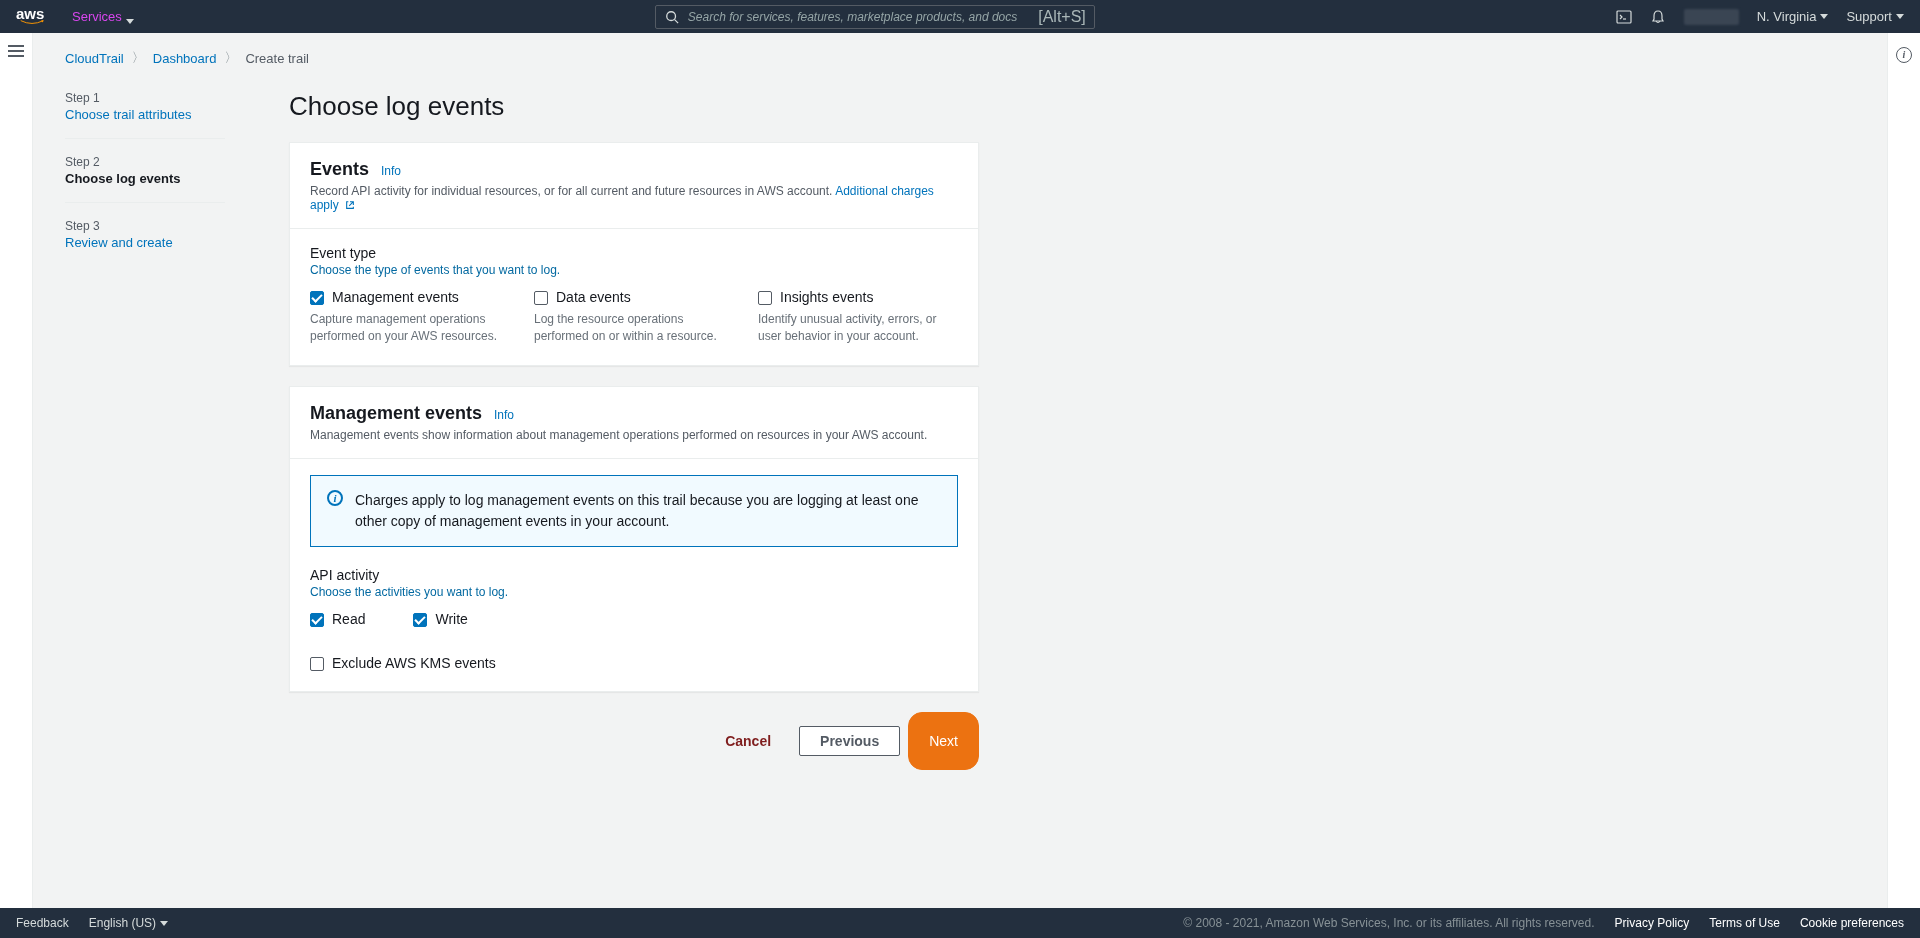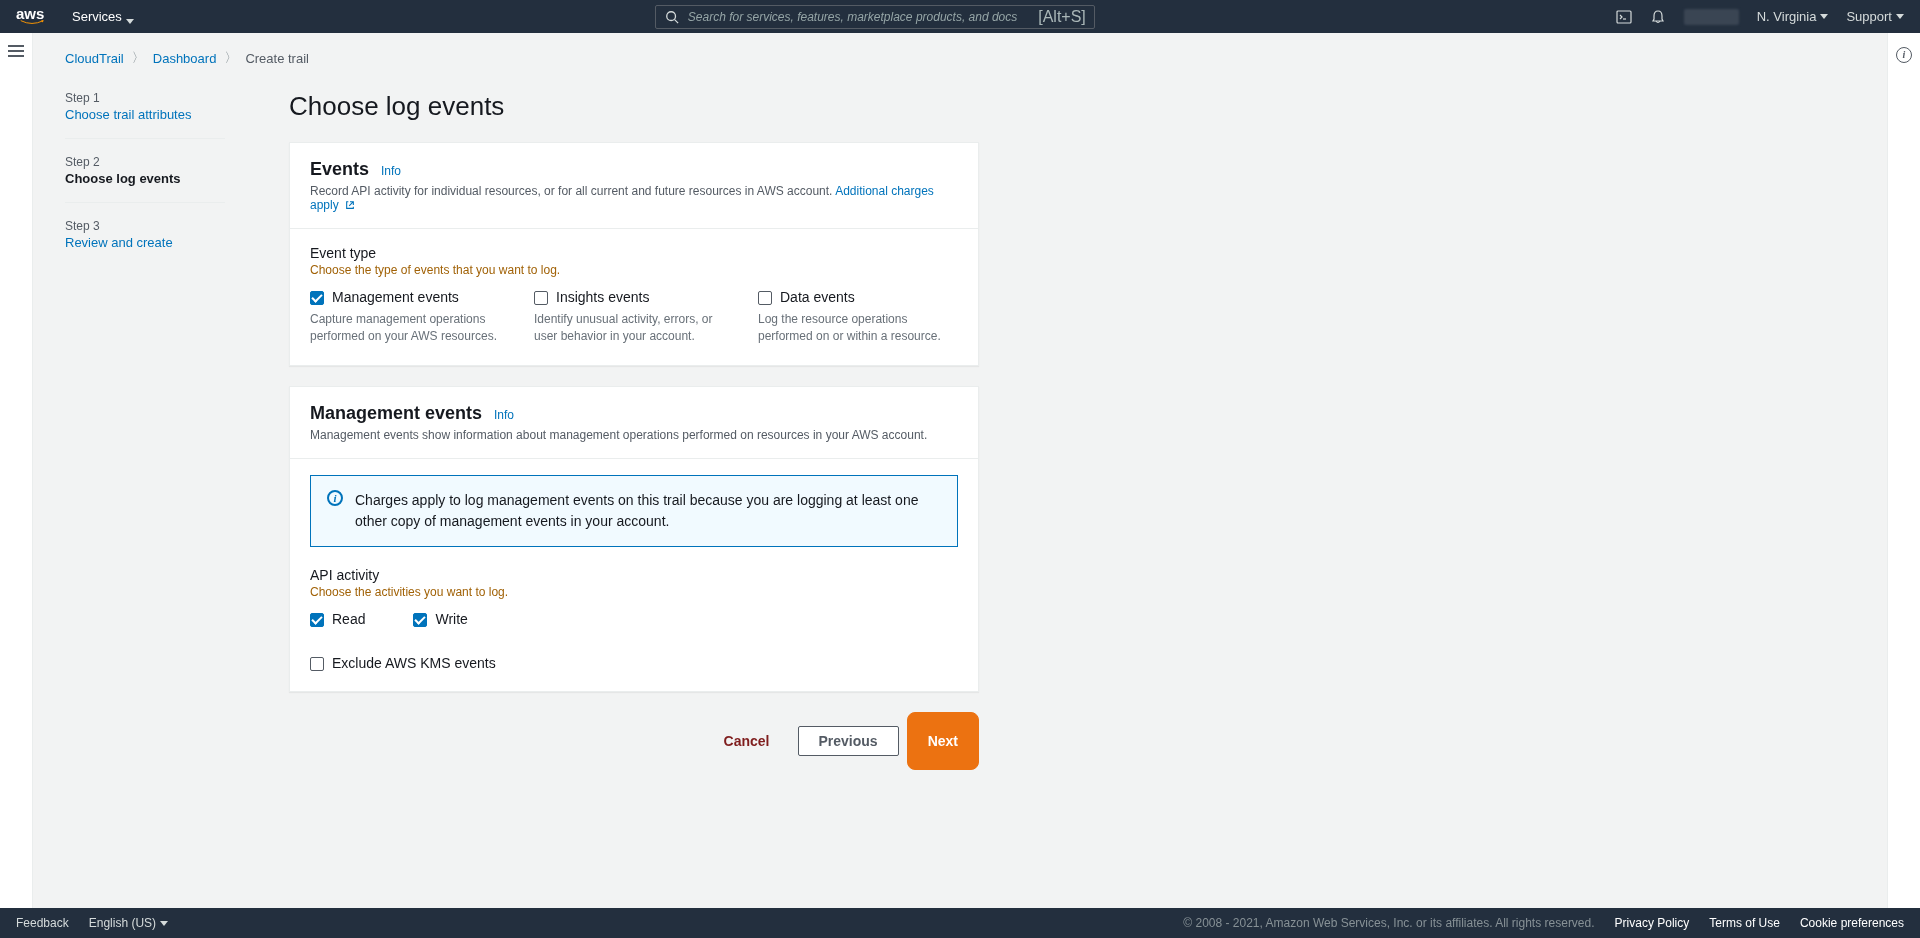--- a/index.html
+++ b/index.html
@@ -4,21 +4,21 @@
   <style>
     * { margin: 0; padding: 0; box-sizing: border-box; font-family: "Amazon Ember", "Helvetica Neue", Arial, sans-serif; }
     body { background: #f2f3f3; color: #16191f; font-size: 14px; }
 
     
     .top-nav { background: #232f3e; height: 33px; display: flex; align-items: center; padding: 0 16px; justify-content: space-between; }
     .top-nav-left { display: flex; align-items: center; gap: 24px; }
     .aws-logo { color: #fff; font-weight: bold; font-size: 15px; display: flex; flex-direction: column; line-height: 0.8; }
     .aws-logo-text { color: #fff; }
     .aws-logo-swoosh { height: 5px; width: 32px; }
-    .services-btn { color: #ffffff; font-size: 13px; display: flex; align-items: flex-end; gap: 4px; cursor: pointer; }
+    .services-btn { color: #d946ef; font-size: 13px; display: flex; align-items: flex-end; gap: 4px; cursor: pointer; }
     .search-wrap { flex: 0 0 auto; }
     .search-box { width: 440px; height: 24px; border: 1px solid #545b64; background: transparent; border-radius: 2px; display: flex; align-items: center; padding: 0 8px; gap: 8px; }
     .search-box input { flex: 1; background: transparent; border: none; color: #d5dbdb; font-size: 12px; font-style: italic; outline: none; }
     .search-box input::placeholder { color: #95a5a6; font-style: italic; }
     .search-shortcut { color: #aab7b8; font-size: 16px; }
     .top-nav-right { display: flex; align-items: center; gap: 18px; color: #d5dbdb; font-size: 13px; }
     .top-nav-right .item { display: flex; align-items: center; gap: 4px; cursor: pointer; }
     .top-nav-icon { width: 16px; height: 16px; display: inline-flex; align-items: center; justify-content: center; }
     .account-blur { width: 55px; height: 16px; background: #3a4553; border-radius: 2px; filter: blur(1px); }
     .caret-down { width: 0; height: 0; border-left: 4px solid transparent; border-right: 4px solid transparent; border-top: 5px solid #d5dbdb; }
@@ -53,21 +53,21 @@
     .panel { background: #fff; border: 1px solid #eaeded; box-shadow: 0 1px 1px rgba(0,0,0,0.05); margin-bottom: 20px; }
     .panel-header { padding: 16px 20px; border-bottom: 1px solid #eaeded; }
     .panel-header h2 { font-size: 18px; font-weight: 700; display: inline; }
     .info-link { color: #0073bb; font-size: 12px; margin-left: 8px; cursor: pointer; font-weight: normal; }
     .panel-header .desc { font-size: 12px; color: #545b64; margin-top: 4px; }
     .panel-header .desc a { color: #0073bb; text-decoration: none; }
     .external-icon { display: inline-block; width: 10px; height: 10px; margin-left: 3px; vertical-align: -1px; }
     .panel-body { padding: 16px 20px 20px 20px; }
 
     .section-label { font-size: 14px; font-weight: 400; color: #16191f; }
-    .section-sublabel { font-size: 12px; color: #a16207; margin-top: 2px; margin-bottom: 12px; }
+    .section-sublabel { font-size: 12px; color: #0369a1; margin-top: 2px; margin-bottom: 12px; }
 
     .checkbox-row { display: flex; gap: 24px; }
     .checkbox-col { flex: 1; }
     .cb-control { display: flex; align-items: flex-start; gap: 8px; }
     .cb { width: 14px; height: 14px; border: 1px solid #545b64; border-radius: 2px; background: #fff; display: inline-flex; align-items: center; justify-content: center; flex-shrink: 0; margin-top: 2px; cursor: pointer; }
     .cb.checked { background: #0073bb; border-color: #0073bb; }
     .cb.checked::after { content: ""; width: 4px; height: 8px; border: solid #fff; border-width: 0 2px 2px 0; transform: rotate(45deg); margin-top: -2px; }
     .cb-label { font-size: 14px; color: #16191f; }
     .cb-desc { font-size: 12px; color: #687078; margin-top: 6px; line-height: 1.4; }
 
@@ -76,21 +76,21 @@
     .alert-text { font-size: 14px; color: #16191f; line-height: 1.5; }
 
     .api-checks { display: flex; gap: 48px; margin-top: 4px; }
     .api-checks .cb-control { align-items: center; }
 
     .exclude-row { margin-top: 28px; }
 
     .footer-actions { display: flex; justify-content: flex-end; gap: 8px; margin-top: 12px; align-items: center; }
     .btn-link { background: none; border: none; color: #7f1d1d; font-size: 14px; padding: 6px 20px; cursor: pointer; font-weight: bold; }
     .btn-secondary { background: #fff; border: 1px solid #545b64; color: #545b64; font-size: 14px; padding: 6px 20px; cursor: pointer; border-radius: 2px; font-weight: bold; }
-    .btn-primary { background: #ec7211; border: 1px solid #ec7211; color: #fff; font-size: 14px; padding: 20px 20px; cursor: pointer; border-radius: 8px; font-weight: bold; }
+    .btn-primary { background: #ec7211; border: 1px solid #ec7211; color: #fff; font-size: 14px; padding: 20px 20px; cursor: pointer; border-radius: 14px; font-weight: normal; }
 
     
     .bottom-bar { background: #232f3e; height: 30px; display: flex; align-items: center; padding: 0 16px; justify-content: space-between; font-size: 12px; color: #d5dbdb; }
     .bottom-bar .left, .bottom-bar .right { display: flex; align-items: center; gap: 20px; }
     .bottom-bar a { color: #d5dbdb; text-decoration: none; }
     .bottom-bar .lang { display: flex; align-items: center; gap: 4px; cursor: pointer; }
     .bottom-bar .copyright { color: #879196; }
     .bottom-bar .right a.bright { color: #fff; }
   </style>
 </head>
@@ -205,30 +205,30 @@
               <div class="checkbox-col">
                 <label class="cb-control">
                   <span class="cb checked"></span>
                   <span class="cb-label">Management events</span>
                 </label>
                 <div class="cb-desc">Capture management operations performed on your AWS resources.</div>
               </div>
               <div class="checkbox-col">
                 <label class="cb-control">
                   <span class="cb"></span>
-                  <span class="cb-label">Insights events</span>
+                  <span class="cb-label">Data events</span>
                 </label>
-                <div class="cb-desc">Identify unusual activity, errors, or user behavior in your account.</div>
+                <div class="cb-desc">Log the resource operations performed on or within a resource.</div>
               </div>
               <div class="checkbox-col">
                 <label class="cb-control">
                   <span class="cb"></span>
-                  <span class="cb-label">Data events</span>
+                  <span class="cb-label">Insights events</span>
                 </label>
-                <div class="cb-desc">Log the resource operations performed on or within a resource.</div>
+                <div class="cb-desc">Identify unusual activity, errors, or user behavior in your account.</div>
               </div>
             </div>
           </div>
         </div>
 
         <div class="panel">
           <div class="panel-header">
             <h2>Management events</h2>
             <span class="info-link">Info</span>
             <div class="desc">Management events show information about management operations performed on resources in your AWS account.</div>

